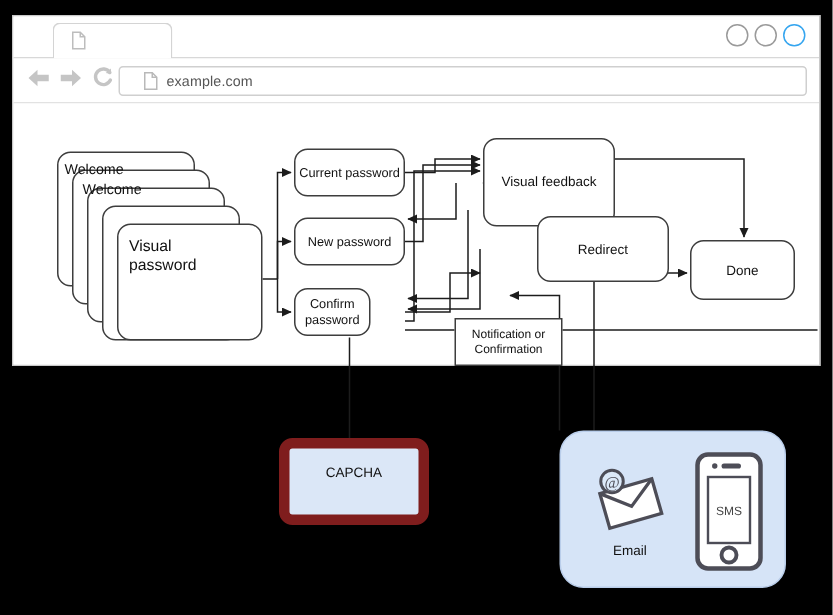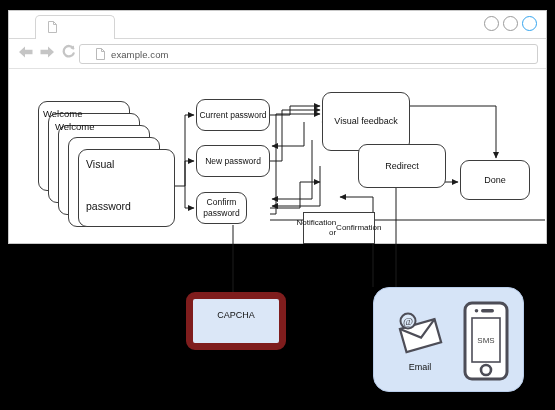--- a/index.html
+++ b/index.html
@@ -66,21 +66,21 @@
   .pbox{
     position:absolute;background:#fff;border:1px solid #3d3d3d;border-radius:9px;
     box-sizing:border-box;display:flex;align-items:center;justify-content:center;
     text-align:center;font-size:8.5px;color:#111;line-height:11px;padding:2px;
   }
   .pbox.lg{font-size:9px;}
 
   
   .note{
     position:absolute;background:#fff;border:1px solid #3d3d3d;
-    box-sizing:border-box;display:flex;flex-direction:row;
+    box-sizing:border-box;display:flex;flex-direction:column;
     align-items:center;justify-content:center;
     font-size:8px;color:#111;line-height:10px;text-align:right;
   }
 
   
   .bluebox{
     position:absolute;background:#dbe7f7;border:7px solid #7f1d1d;
     border-radius:9px;box-sizing:border-box;
   }
   .bluebox .bl-line{
@@ -200,21 +200,21 @@
   <div class="cardstack">
     <div class="card" style="left:0;top:0;width:92px;height:90px;z-index:1;"></div>
     <div class="card" style="left:10px;top:12px;width:92px;height:90px;z-index:2;"></div>
     <div class="card" style="left:20px;top:24px;width:92px;height:90px;z-index:3;"></div>
     <div class="card" style="left:30px;top:36px;width:92px;height:90px;z-index:4;"></div>
     <div class="card" style="left:40px;top:48px;width:97px;height:78px;z-index:5;"></div>
 
     <span class="card-label" style="left:5px;top:7px;z-index:6;">Welcome</span>
     <span class="card-label" style="left:17px;top:20px;z-index:6;">Welcome</span>
     <span class="card-label big" style="left:48px;top:57px;z-index:6;">Visual</span>
-    <span class="card-label big" style="left:48px;top:70px;z-index:6;margin-top:29px;">password</span>
+    <span class="card-label big" style="left:48px;top:70px;z-index:6;">password</span>
   </div>
 
   <div class="pbox" style="left:196px;top:99px;width:74px;height:32px;">
     <span>Current password</span>
   </div>
   <div class="pbox" style="left:196px;top:145px;width:74px;height:32px;">
     <span>New password</span>
   </div>
   <div class="pbox" style="left:196px;top:192px;width:51px;height:32px;">
     <span>Confirm password</span>

